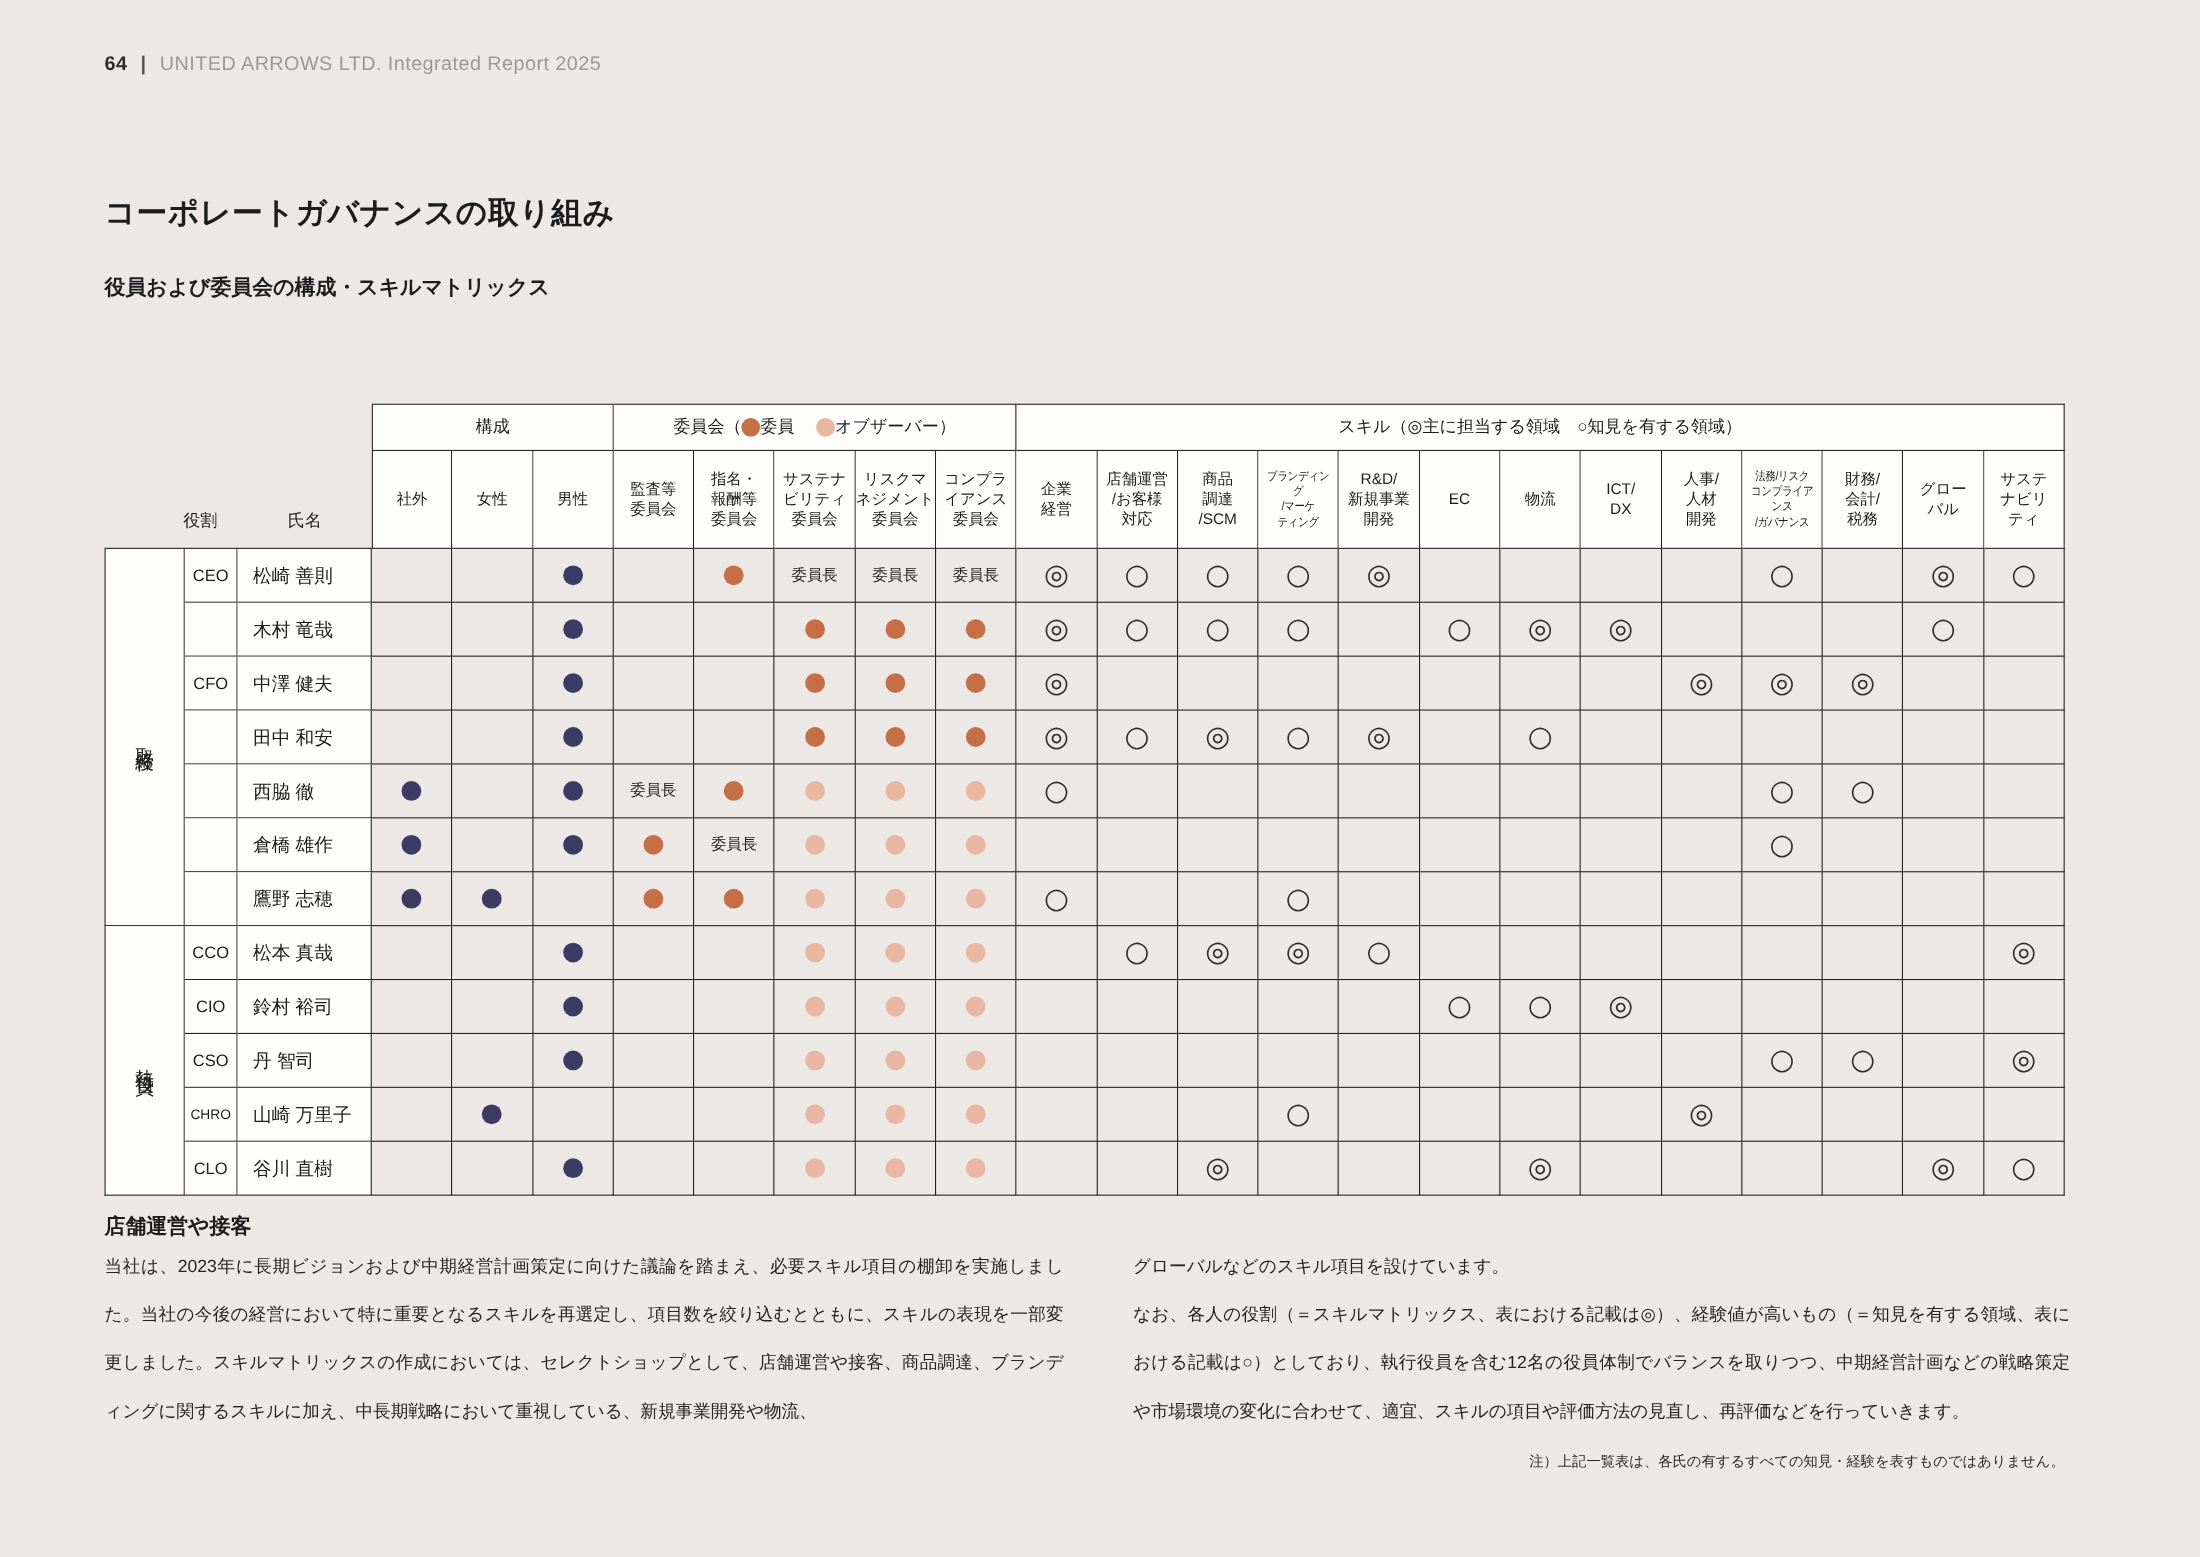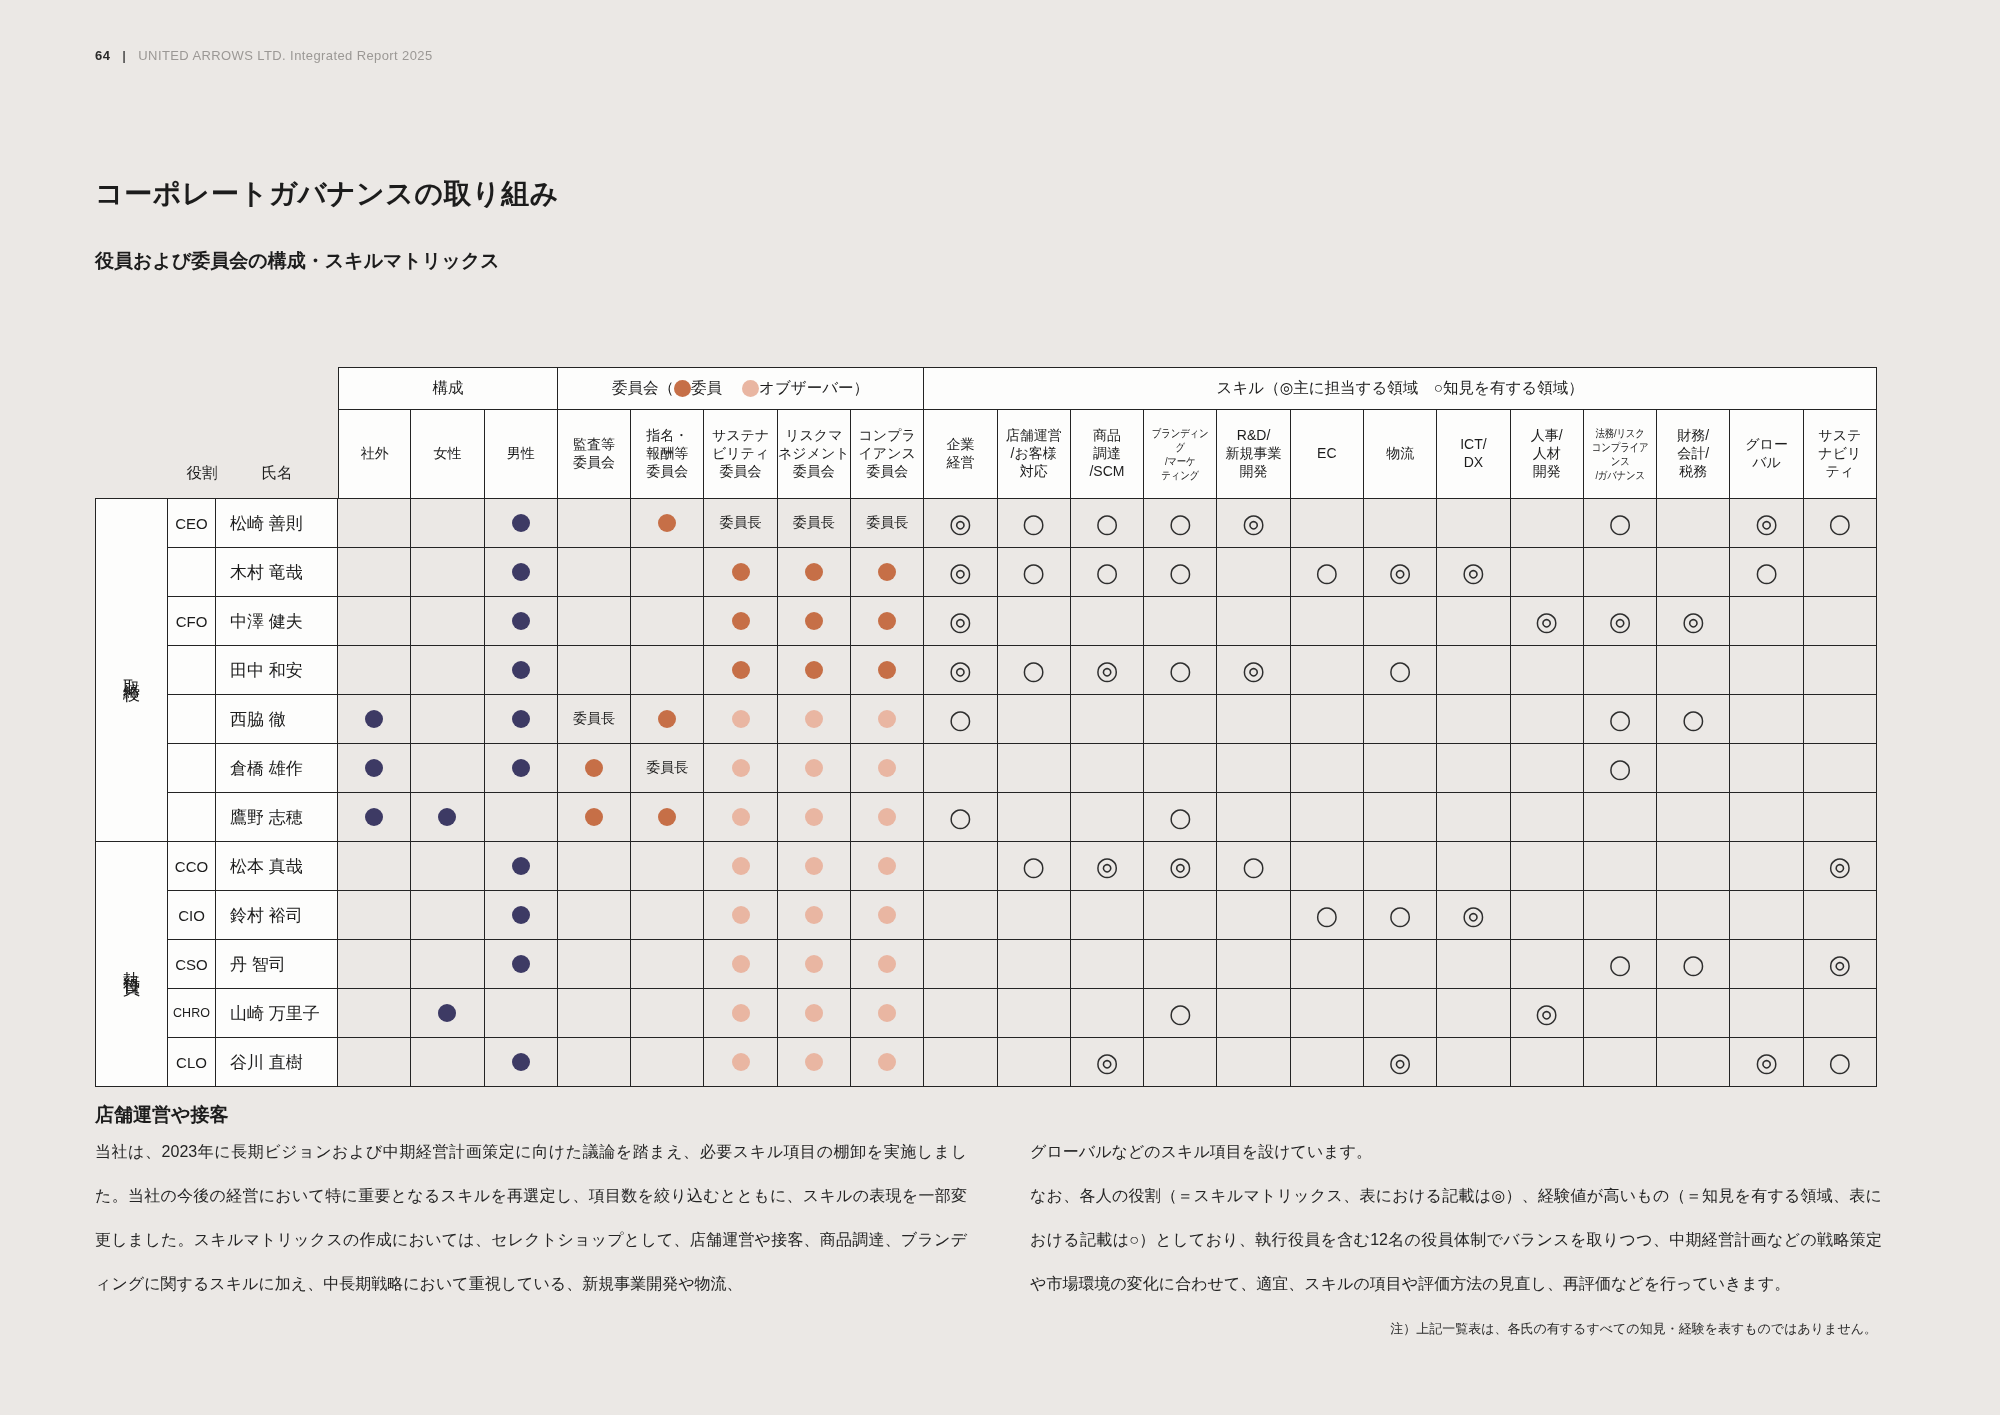--- a/index.html
+++ b/index.html
@@ -1,40 +1,40 @@
 <!DOCTYPE html>
 <html><head>
 <meta charset="utf-8">
 <style>
   html,body{margin:0;padding:0;}
   body{font-family:"Liberation Sans","DejaVu Sans",sans-serif;color:#222;}
   .page{position:relative;width:2000px;height:1415px;background:#ebe8e5;overflow:hidden;}
 
   
-  .runhead{position:absolute;left:95px;top:48px;font-size:13px;letter-spacing:.4px;display:flex;align-items:center;}
+  .runhead{position:absolute;left:95px;top:48px;font-size:18px;letter-spacing:.4px;display:flex;align-items:center;}
   .runhead .pageno{font-weight:bold;color:#2b2b2b;}
   .runhead .sep{margin:0 12px;color:#555;font-weight:bold;}
   .runhead .rpt{color:#9b9895;}
 
   .sec-title{position:absolute;left:95px;top:175px;font-size:28px;font-weight:bold;color:#1c1c1c;letter-spacing:.5px;}
   .tbl-title{position:absolute;left:95px;top:248px;font-size:19px;font-weight:bold;color:#1c1c1c;}
 
   
   #matrix{position:absolute;left:95px;top:367px;width:1782px;height:720px;display:grid;
           grid-template-columns:73px 48px 122px repeat(21,1fr);
           grid-template-rows:43px 89px repeat(12,49px);}
   .c{border-right:1.5px solid #242424;border-bottom:1.5px solid #242424;display:flex;align-items:center;justify-content:center;box-sizing:border-box;min-width:0;min-height:0;}
   .bt{border-top:1.5px solid #242424;}
   .bl{border-left:1.5px solid #242424;}
   .hc{background:#fdfdfc;}
   .wh{background:#fdfdfc;}
   .dt{background:transparent;}
   .corner{border:none;background:transparent;border-bottom:1.5px solid #242424;position:relative;}
   .corner span{position:absolute;bottom:14px;text-align:center;font-size:15.5px;color:#1c1c1c;}
-  .corner .rolehd{left:83px;width:48px;}
+  .corner .rolehd{left:63px;width:48px;}
   .corner .namehd{left:121px;width:122px;}
 
   .ghead{font-size:15.5px;color:#1c1c1c;}
   .sub{font-size:14px;line-height:1.28;text-align:center;color:#1c1c1c;}
   .cond{font-size:11px;letter-spacing:-.3px;transform:scaleX(.86);}
 
   .glab{writing-mode:vertical-rl;font-size:17px;letter-spacing:3px;color:#1c1c1c;}
   .role{font-size:15px;color:#1c1c1c;}
   .role-sm{font-size:12.5px;}
   .name{justify-content:flex-start;padding-left:14px;font-size:17px;color:#1c1c1c;}

